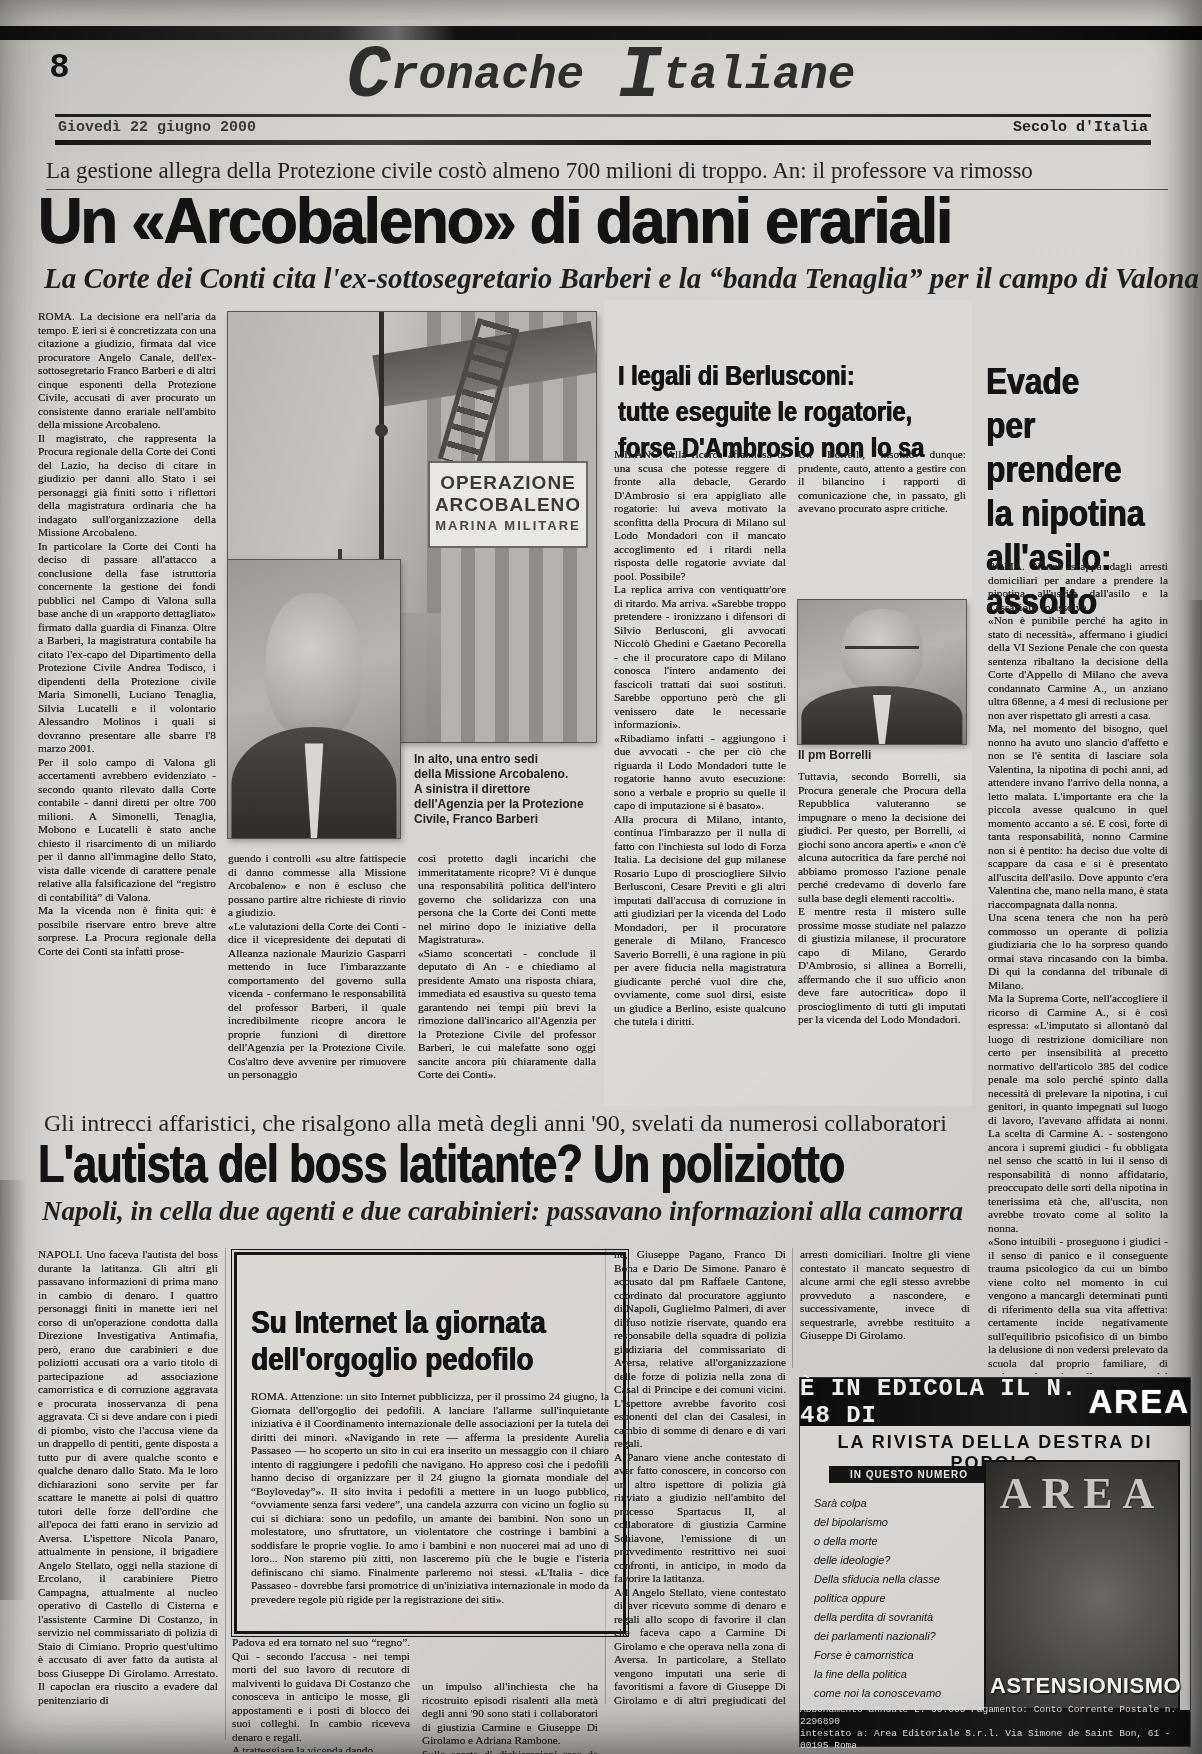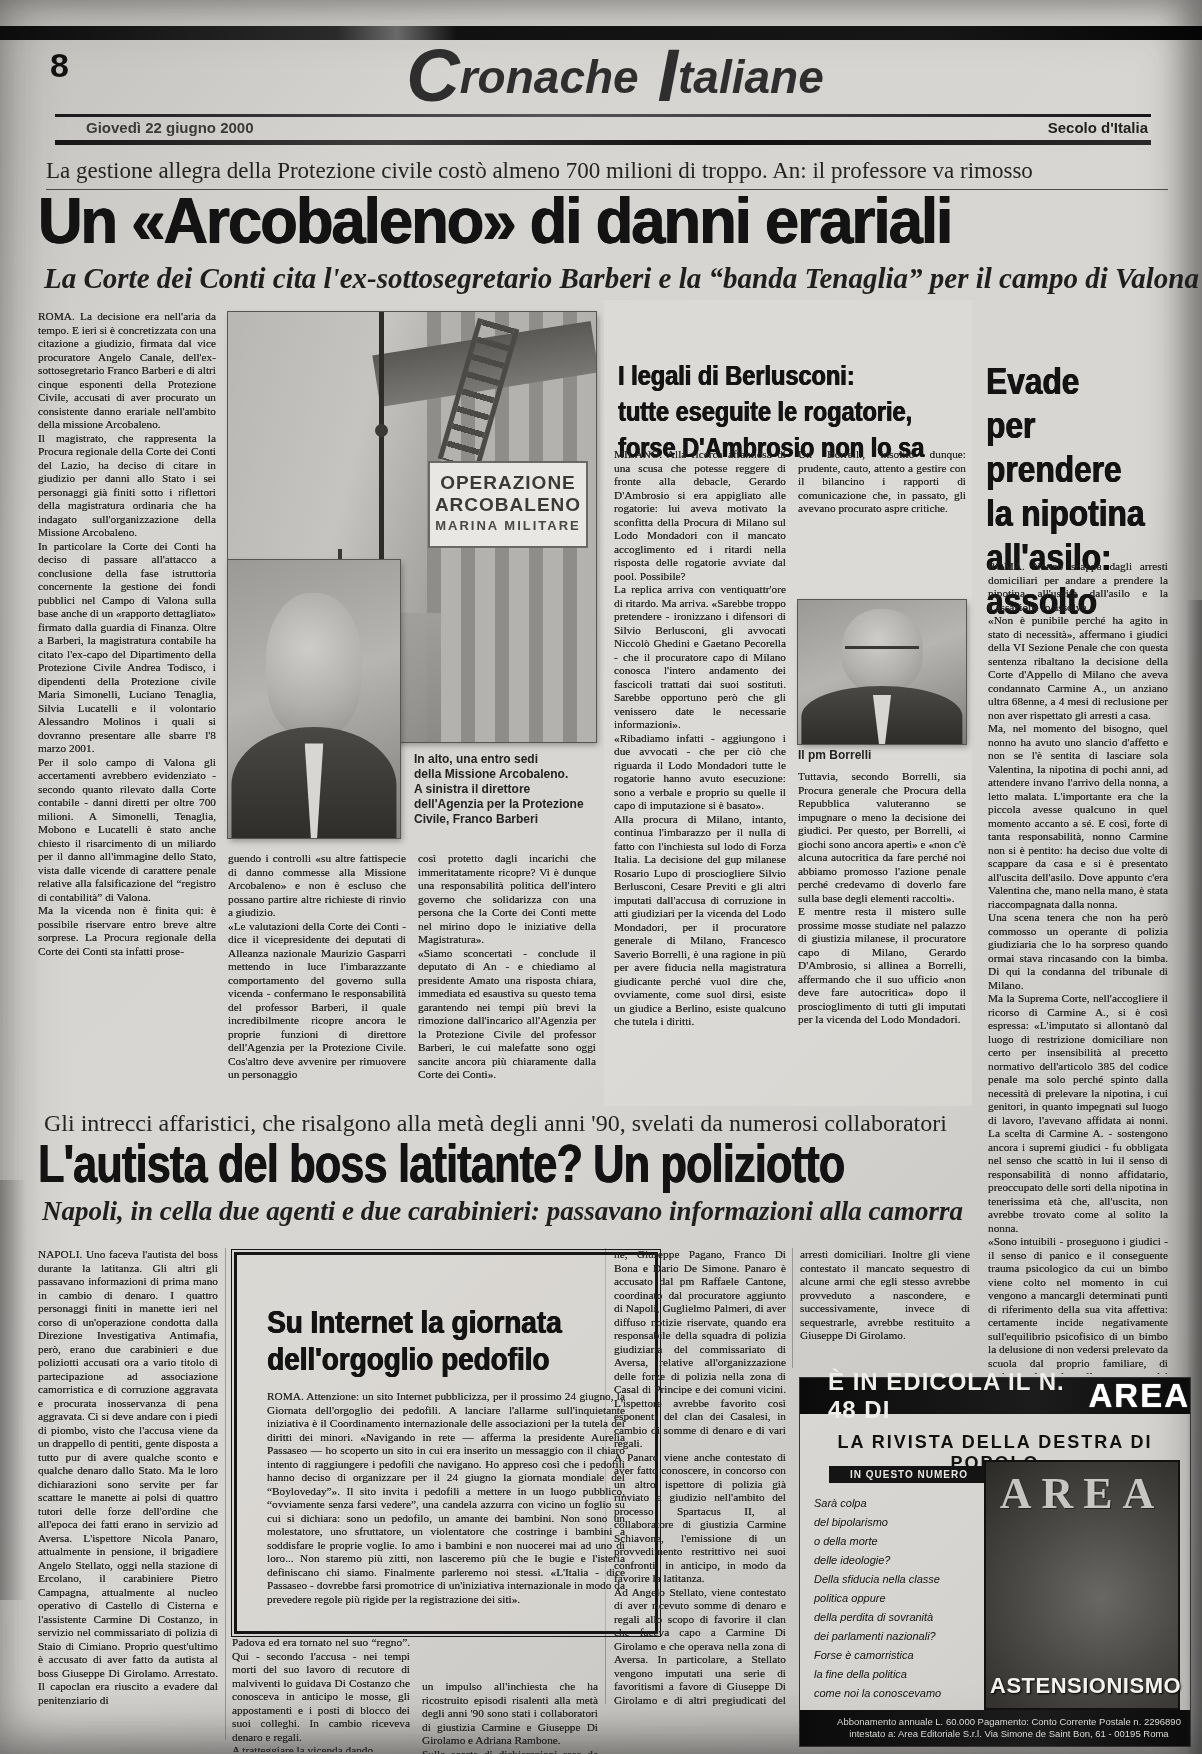--- a/index.html
+++ b/index.html
@@ -1,21 +1,21 @@
 <!DOCTYPE html>
 <html lang="it"><head>
 <meta charset="utf-8">
 <style>
   html,body{margin:0;padding:0;background:#8f8d8a;}
   .page{position:relative;width:1202px;height:1754px;margin:0 auto;overflow:hidden;
     background:linear-gradient(135deg,#c2c0bc 0%,#d6d4d0 18%,#d8d6d2 55%,#c9c7c3 85%,#b3b1ae 100%);
     box-shadow:inset 0 0 60px rgba(40,40,40,.35), inset -18px 0 30px rgba(50,50,50,.35), inset 0 -25px 40px rgba(50,50,50,.25);
     color:#1c1c1c;}
   .abs{position:absolute;}
-  .serif{font-family:Liberation Sans, sans-serif;padding-left:28px;}
+  .serif{font-family:Liberation Mono, monospace;}
   .sans{font-family:"Liberation Sans","DejaVu Sans",sans-serif;}
   .ml{white-space:pre-line;}
   .bodytext{font-family:"Liberation Serif","DejaVu Serif",serif;
     font-size:11.3px;line-height:13.5px;text-align:justify;white-space:pre-line;
     overflow:hidden;color:#262626;text-shadow:0 0 .6px rgba(30,30,30,.75);}
   .rule{background:#1a1a1a;}
   .headline{font-family:"Liberation Sans","DejaVu Sans",sans-serif;font-weight:700;color:#131313;
     text-shadow:.7px 0 0 #131313,-.4px 0 0 #131313;}
   .hscale{display:inline-block;transform-origin:left top;}
   .kicker{font-family:"Liberation Serif","DejaVu Serif",serif;color:#242424;}
@@ -175,40 +175,40 @@
   </div>
 
   <div class="abs subhead" style="left:42px;top:1196px;font-size:27px;">Napoli, in cella due agenti e due carabinieri: passavano informazioni alla camorra</div>
 
   <div class="abs bodytext" style="left:38px;top:1248px;width:180px;height:458px;">NAPOLI. Uno faceva l'autista del boss durante la latitanza. Gli altri gli passavano informazioni di prima mano in cambio di denaro. I quattro personaggi finiti in manette ieri nel corso di un'operazione condotta dalla Direzione Investigativa Antimafia, però, erano due carabinieri e due poliziotti accusati ora a vario titolo di partecipazione ad associazione camorristica e di corruzione aggravata e procurata inosservanza di pena aggravata. Ci si deve andare con i piedi di piombo, visto che l'accusa viene da un drappello di pentiti, gente disposta a tutto pur di avere qualche sconto e qualche denaro dallo Stato. Ma le loro dichiarazioni sono servite per far scattare le manette ai polsi di quattro tutori delle forze dell'ordine che all'epoca dei fatti erano in servizio ad Aversa. L'ispettore Nicola Panaro, attualmente in pensione, il brigadiere Angelo Stellato, oggi nella stazione di Ercolano, il carabiniere Pietro Campagna, attualmente al nucleo operativo di Castello di Cisterna e l'assistente Carmine Di Costanzo, in servizio nel commissariato di polizia di Staio di Cimiano. Proprio quest'ultimo è accusato di aver fatto da autista al boss Giuseppe Di Girolamo. Arrestato. Il capoclan era riuscito a evadere dal penitenziario di</div>
 
   <div class="abs vrule" style="left:225px;top:1248px;height:492px;"></div>
   <div class="abs vrule" style="left:605px;top:1248px;height:456px;"></div>
   <div class="abs vrule" style="left:792px;top:1248px;height:120px;"></div>
 
-  <div class="abs newsbox" style="left:234px;top:1252px;width:358px;height:352px;padding:12px 30px;">
+  <div class="abs newsbox" style="left:234px;top:1252px;width:358px;height:352px;padding:12px 14px;">
     <div class="headline ml" style="font-size:31px;line-height:37px;">
       <span class="hscale ml" style="transform:scaleX(.9);">Su Internet la giornata
 dell'orgoglio pedofilo</span>
     </div>
     <div class="bodytext" style="margin-top:12px;height:252px;">ROMA. Attenzione: un sito Internet pubblicizza, per il prossimo 24 giugno, la Giornata dell'orgoglio dei pedofili. A lanciare l'allarme sull'inquietante iniziativa è il Coordinamento internazionale delle associazioni per la tutela dei diritti dei minori. «Navigando in rete — afferma la presidente Aurelia Passaseo — ho scoperto un sito in cui era inserito un messaggio con il chiaro intento di raggiungere i pedofili che navigano. Ho appreso così che i pedofili hanno deciso di organizzare per il 24 giugno la giornata mondiale del “Boyloveday”». Il sito invita i pedofili a mettere in un luogo pubblico, “ovviamente senza farsi vedere”, una candela azzurra con vicino un foglio su cui si dichiara: sono un pedofilo, un amante dei bambini. Non sono un molestatore, uno sfruttatore, un violentatore che costringe i bambini a soddisfare le proprie voglie. Io amo i bambini e non nuocerei mai ad uno di loro... Non staremo più zitti, non lasceremo più che le bugie e l'isteria definiscano chi siamo. Finalmente parleremo noi stessi. «L'Italia - dice Passaseo - dovrebbe farsi promotrice di un'iniziativa internazionale in modo da prevedere regole più rigide per la registrazione dei siti».</div>
   </div>
 
   <div class="abs bodytext" style="left:232px;top:1636px;width:178px;height:116px;">Padova ed era tornato nel suo “regno”. Qui - secondo l'accusa - nei tempi morti del suo lavoro di recutore di malviventi lo guidava Di Costanzo che conosceva in anticipo le mosse, gli appostamenti e i posti di blocco dei suoi colleghi. In cambio riceveva denaro e regali.
 A tratteggiare la vicenda dando</div>
   <div class="abs bodytext" style="left:422px;top:1636px;width:176px;height:116px;margin-top:44px;">un impulso all'inchiesta che ha ricostruito episodi risalenti alla metà degli anni '90 sono stati i collaboratori di giustizia Carmine e Giuseppe Di Girolamo e Adriana Rambone.
 Sulla scorta di dichiarazioni rese da loro ma anche da altri collaboratori (tra i quali Carmine Schiavo-</div>
 
   <div class="abs bodytext" style="left:614px;top:1248px;width:172px;height:460px;">ne, Giuseppe Pagano, Franco Di Bona e Dario De Simone. Panaro è accusato dal pm Raffaele Cantone, coordinato dal procuratore aggiunto di Napoli, Guglielmo Palmeri, di aver diffuso notizie riservate, quando era responsabile della squadra di polizia giudiziaria del commissariato di Aversa, relative all'organizzazione delle forze di polizia nella zona di Casal di Principe e dei comuni vicini. L'ispettore avrebbe favorito così esponenti del clan dei Casalesi, in cambio di somme di denaro e di vari regali.
 A Panaro viene anche contestato di aver fatto conoscere, in concorso con un altro ispettore di polizia già rinviato a giudizio nell'ambito del processo Spartacus II, al collaboratore di giustizia Carmine Schiavone, l'emissione di un provvedimento restrittivo nei suoi confronti, in anticipo, in modo da favorire la latitanza.
 Ad Angelo Stellato, viene contestato di aver ricevuto somme di denaro e regali allo scopo di favorire il clan che faceva capo a Carmine Di Girolamo e che operava nella zona di Aversa. In particolare, a Stellato vengono imputati una serie di favoritismi a favore di Giuseppe Di Girolamo e di altri pregiudicati del suo clan, quali conti sospesi e il controllo di detenuti agli</div>
   <div class="abs bodytext" style="left:800px;top:1248px;width:170px;height:120px;">arresti domiciliari. Inoltre gli viene contestato il mancato sequestro di alcune armi che egli stesso avrebbe provveduto a nascondere, e successivamente, invece di sequestrarle, avrebbe restituito a Giuseppe Di Girolamo.</div>
 
   <div class="abs" style="left:800px;top:1378px;width:390px;height:368px;background:rgba(228,226,222,.5);box-shadow:0 0 0 1px #333;">
-    <div class="ad-bar" style="position:absolute;left:0;top:0;width:100%;height:36px;display:flex;align-items:center;justify-content:center;gap:8px;">
+    <div class="ad-bar" style="position:absolute;left:0;top:0;width:100%;height:48px;display:flex;align-items:center;justify-content:center;gap:8px;">
       <span class="serif" style="font-size:24px;font-weight:700;letter-spacing:1px;">È IN EDICOLA IL N. 48 DI</span>
       <span class="sans" style="font-size:33px;font-weight:700;letter-spacing:2px;color:#fff;text-shadow:0 0 1px #fff;">AREA</span>
     </div>
     <div class="sans" style="position:absolute;left:0;top:54px;width:100%;text-align:center;font-weight:700;font-size:18px;letter-spacing:2px;color:#111;">LA RIVISTA DELLA DESTRA DI POPOLO</div>
 
     <div style="position:absolute;left:12px;top:88px;width:160px;height:17px;background:#141414;display:flex;align-items:center;justify-content:center;margin-left:17px;">
       <span class="sans" style="color:#e8e6e2;font-size:10px;font-weight:700;letter-spacing:1px;">IN QUESTO NUMERO</span>
     </div>
 
     <div class="sans" style="position:absolute;left:14px;top:116px;width:168px;font-weight:400;font-style:italic;font-size:11px;line-height:19px;color:#111;">

